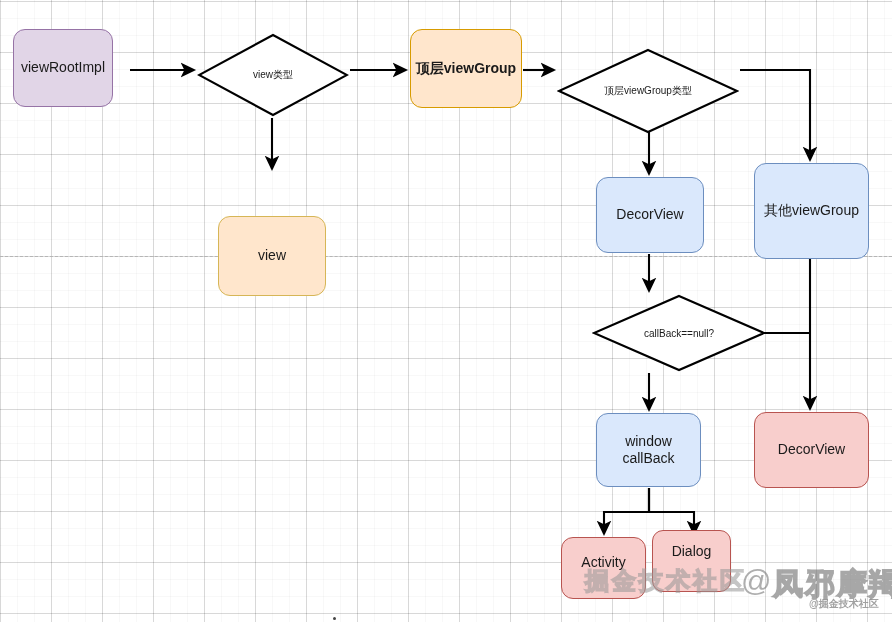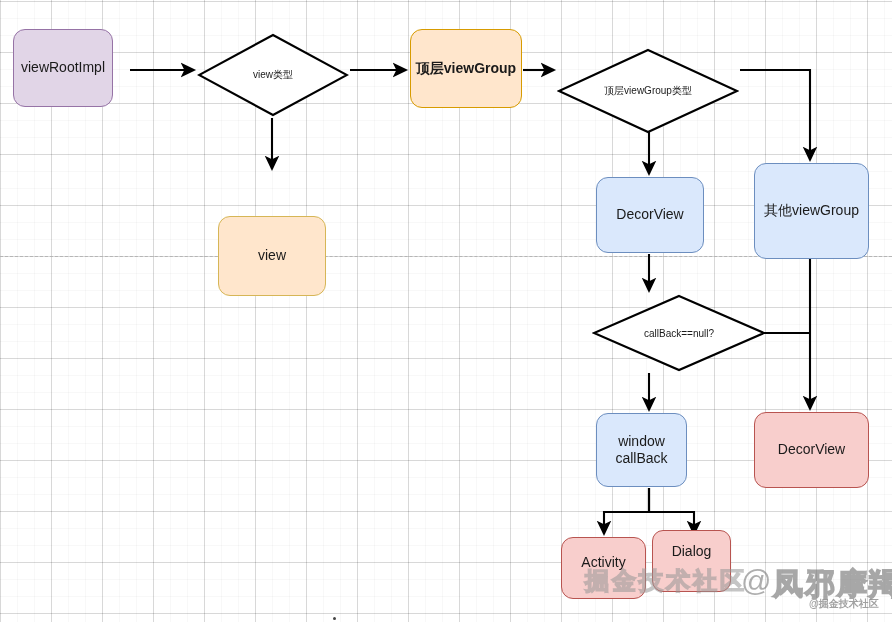--- a/index.html
+++ b/index.html
@@ -209,21 +209,21 @@
     <span>其他viewGroup</span>
   </div>
 
   <div class="diamond-wrap" style="left:592px; top:294px; width:174px; height:78px;">
     <svg width="174" height="78">
       <polygon points="87,2 172,39 87,76 2,39" fill="#ffffff" stroke="#000000" stroke-width="2.1"></polygon>
     </svg>
     <div class="diamond-label">callBack==null?</div>
   </div>
 
-  <div class="node rounded blue" style="left:596px; top:413px; width:91px; height:74px;">
+  <div class="node rounded blue" style="left:596px; top:413px; width:105px; height:74px;">
     <span>window
 callBack</span>
   </div>
 
   <div class="node rounded pink" style="left:754px; top:412px; width:115px; height:76px;">
     <span>DecorView</span>
   </div>
 
   <div class="node rounded pink" style="left:561px; top:537px; width:85px; height:62px; align-items:flex-start; padding-top:16px;">
     <span>Activity</span>

